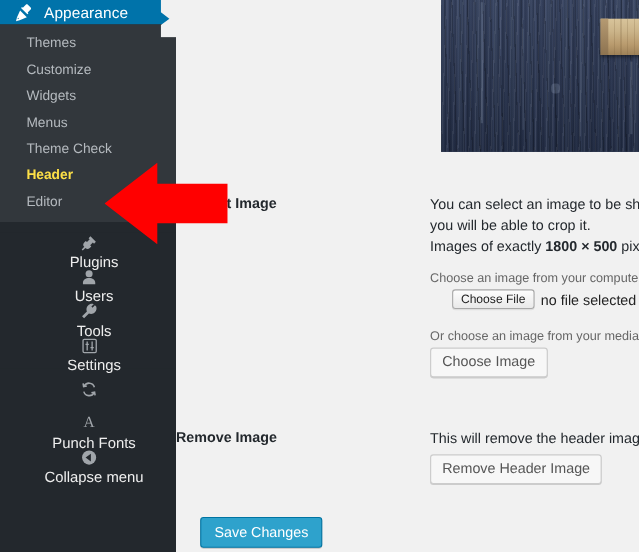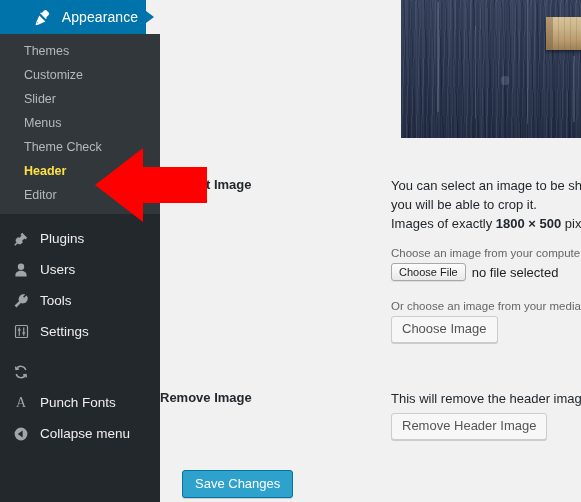--- a/index.html
+++ b/index.html
@@ -23,27 +23,26 @@
   #adminmenu {
     position: absolute;
     left: 0; top: 0;
     width: 160px;
     height: 502px;
     background: #23282d;
     overflow: hidden;
   }
   .menu-top {
     position: relative;
-    height: 34px;
+    height: 22px;
     background: #0073aa;
     display: flex;
     align-items: center;
     padding-left: 11px;
     color: #fff;
-    justify-content: center;
   }
   .menu-top .mt-icon {
     width: 20px; height: 20px;
     display: flex; align-items: center; justify-content: center;
     margin-right: 9px;
     flex: 0 0 auto;
   }
   .menu-top .mt-label {
     font-size: 14px;
     font-weight: 400;
@@ -75,20 +74,21 @@
   .menu-gap { height: 9px; background:#23282d; }
 
   .menu-item {
     display: flex;
     align-items: center;
     height: 31px;
     padding-left: 11px;
     color: #eee;
     font-size: 13.5px;
     white-space: nowrap;
+    flex-direction: column;
   }
   .menu-item .mi-icon {
     width: 20px; height: 20px;
     display: flex; align-items: center; justify-content: center;
     margin-right: 9px;
     flex: 0 0 auto;
     color: #a0a5aa;
   }
   .menu-item .mi-label { color: #eee; }
   .icon-letter {
@@ -185,20 +185,21 @@
   .file-row { display: flex; align-items: center; }
   .btn-file {
     font-size: 11px;
     font-family: "Liberation Sans", sans-serif;
     padding: 2px 7px;
     border: 1px solid #a8a8a8;
     border-radius: 3px;
     background: linear-gradient(180deg,#fdfdfd,#e9e9e9);
     color: #1d1d1d;
     box-shadow: 0 1px 0 rgba(0,0,0,.08);
+    margin-left: 20px;
   }
   .file-name {
     font-size: 13px;
     color: #222;
     margin-left: 6px;
     white-space: nowrap;
   }
 
   .btn-secondary {
     display: inline-block;
@@ -263,21 +264,21 @@
     </div>
 
     <div class="submenu">
       <div class="submenu-item">
         <span>Themes</span>
       </div>
       <div class="submenu-item">
         <span>Customize</span>
       </div>
       <div class="submenu-item">
-        <span>Slider</span>
+        <span>Widgets</span>
       </div>
       <div class="submenu-item">
         <span>Menus</span>
       </div>
       <div class="submenu-item">
         <span>Theme Check</span>
       </div>
       <div class="submenu-item current">
         <span>Header</span>
       </div>

